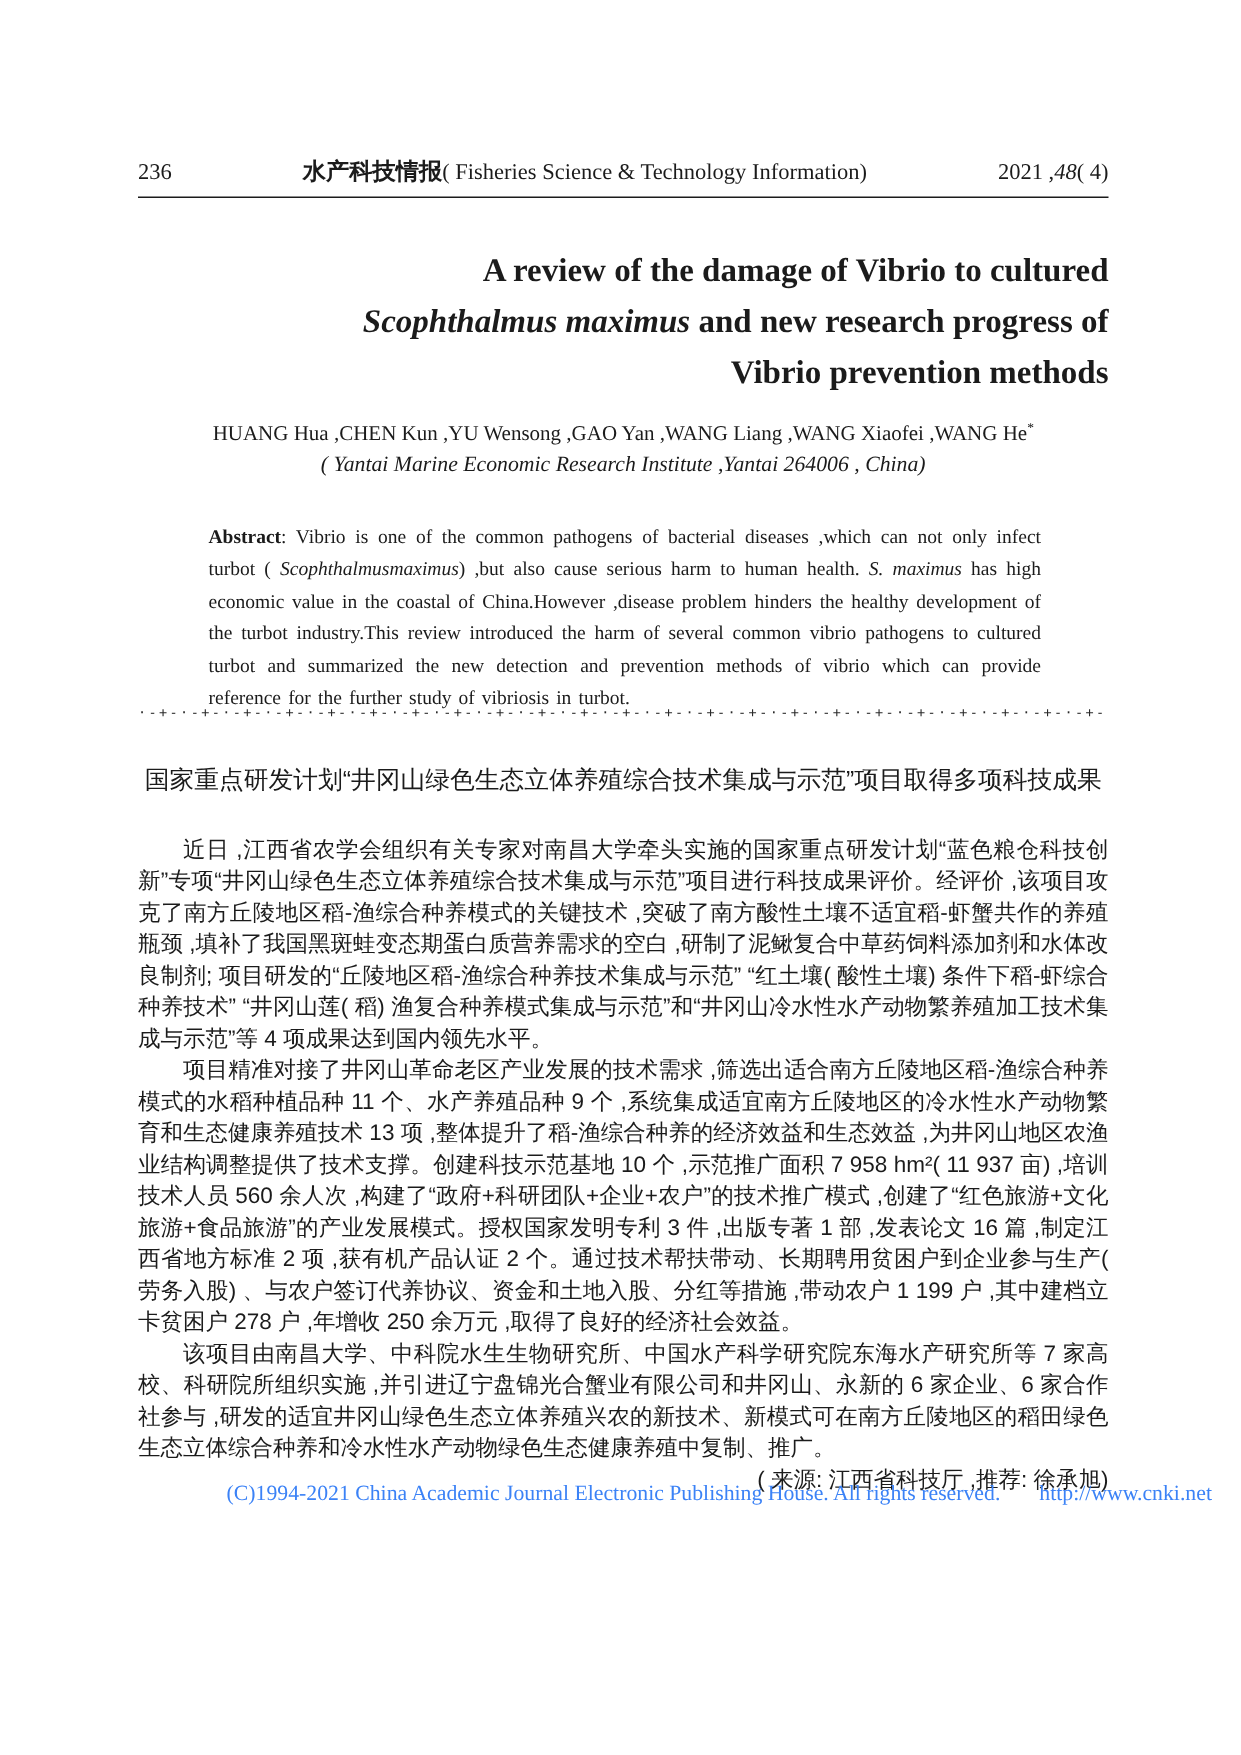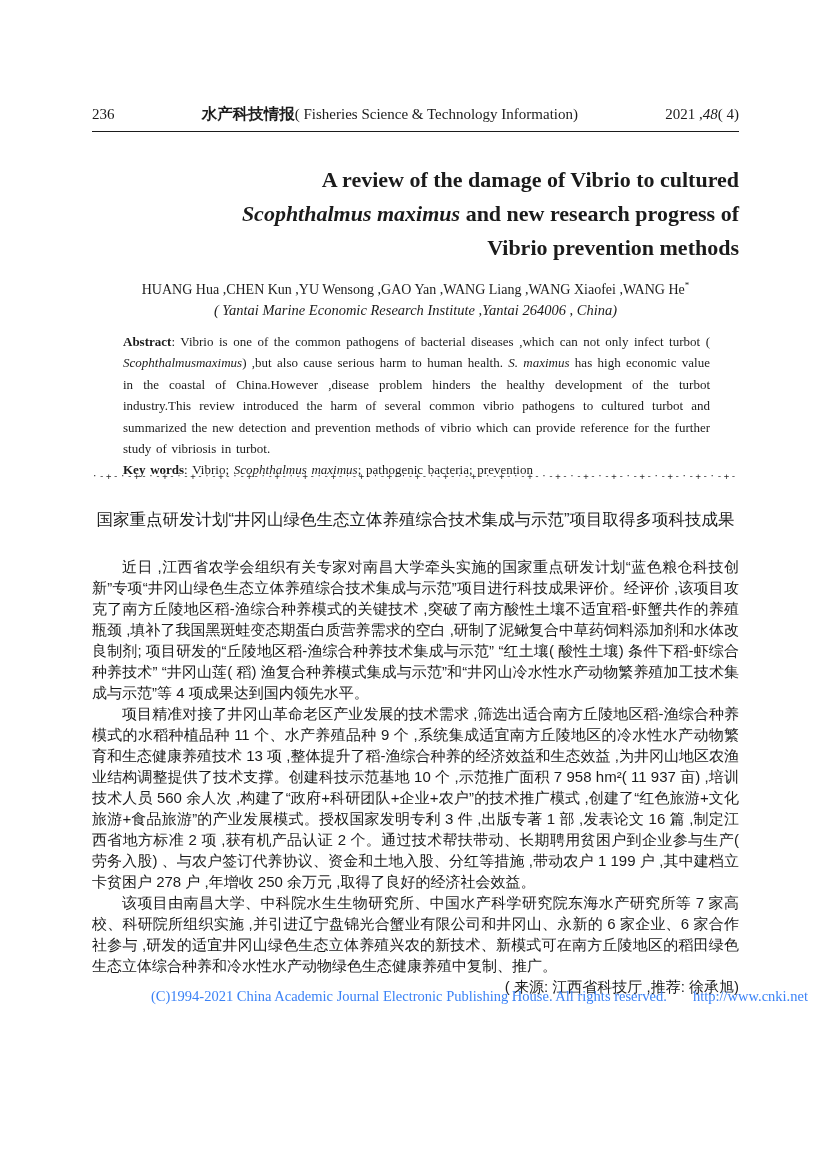--- a/index.html
+++ b/index.html
@@ -34,21 +34,21 @@
   .authors-line sup { font-size:9px; }
   .affiliation-line {
     position:absolute; left:92px; right:88px; top:302px;
     text-align:center; font-size:14.5px; font-style:italic;
   }
 
   .abstract-block {
     position:absolute; left:123px; right:117px; top:331px;
     font-size:13px; line-height:21.4px; text-align:justify; word-spacing:1.5px;
   }
-  .abstract-block p { margin:0; }
+  .abstract-block p { margin:16px; }
 
   .divider-line {
     position:absolute; left:92px; right:88px; top:471px;
     font-family:"DejaVu Sans Mono", monospace; font-size:9px; letter-spacing:1.6px;
     white-space:nowrap; overflow:hidden; color:#2a2a2a;
   }
 
   .news-title {
     position:absolute; left:92px; right:88px; top:509px;
     text-align:center; font-family:"Liberation Sans", sans-serif;
@@ -90,21 +90,20 @@
   </div>
 
   <div class="authors-line">
     <span>HUANG Hua ,CHEN Kun ,YU Wensong ,GAO Yan ,WANG Liang ,WANG Xiaofei ,WANG He</span><sup>*</sup>
   </div>
 
   <div class="affiliation-line">( Yantai Marine Economic Research Institute ,Yantai   264006 , China)</div>
 
   <div class="abstract-block">
     <p><span class="bd">Abstract</span><span>:  Vibrio is one of the common pathogens of bacterial diseases ,which can not only infect turbot ( </span><span class="it">Scophthalmusmaximus</span><span>)  ,but also cause serious harm to human health. </span><span class="it">S. maximus</span><span> has high economic value in the coastal of China.However ,disease problem hinders the healthy development of the turbot industry.This review introduced the harm of several common vibrio pathogens to cultured turbot and summarized the new detection and prevention methods of vibrio which can provide reference for the further study of vibriosis in turbot.</span></p>
-    <p><span class="bd">Key words</span><span>:  Vibrio;  </span><span class="it">Scophthalmus maximus</span><span>;  pathogenic bacteria;  prevention</span></p>
   </div>
 
   <div class="divider-line">·-+-·-+-·-+-·-+-·-+-·-+-·-+-·-+-·-+-·-+-·-+-·-+-·-+-·-+-·-+-·-+-·-+-·-+-·-+-·-+-·-+-·-+-·-+-·-+-·-+-·-+-·-+-·-+-·-+-·-+-·-+-·-+-·-+-·-+-·-+-·-+-·-+-·-+-·-+-·-+-·-+-·-+-·-+-·-+-·-+-·-+-·-+-·-+-·-+-·-+-·-+-·-+-·-+-·-+-·-+-·-+-·-+-·-+-·-+-·-+-</div>
 
   <div class="news-title">国家重点研发计划“井冈山绿色生态立体养殖综合技术集成与示范”项目取得多项科技成果</div>
 
   <div class="news-body">
     <p>近日 ,江西省农学会组织有关专家对南昌大学牵头实施的国家重点研发计划“蓝色粮仓科技创新”专项“井冈山绿色生态立体养殖综合技术集成与示范”项目进行科技成果评价。经评价 ,该项目攻克了南方丘陵地区稻-渔综合种养模式的关键技术 ,突破了南方酸性土壤不适宜稻-虾蟹共作的养殖瓶颈 ,填补了我国黑斑蛙变态期蛋白质营养需求的空白 ,研制了泥鳅复合中草药饲料添加剂和水体改良制剂; 项目研发的“丘陵地区稻-渔综合种养技术集成与示范” “红土壤( 酸性土壤) 条件下稻-虾综合种养技术” “井冈山莲( 稻) 渔复合种养模式集成与示范”和“井冈山冷水性水产动物繁养殖加工技术集成与示范”等 4 项成果达到国内领先水平。</p>
     <p>项目精准对接了井冈山革命老区产业发展的技术需求 ,筛选出适合南方丘陵地区稻-渔综合种养模式的水稻种植品种 11 个、水产养殖品种 9 个 ,系统集成适宜南方丘陵地区的冷水性水产动物繁育和生态健康养殖技术 13 项 ,整体提升了稻-渔综合种养的经济效益和生态效益 ,为井冈山地区农渔业结构调整提供了技术支撑。创建科技示范基地 10 个 ,示范推广面积 7 958 hm²( 11 937 亩) ,培训技术人员 560 余人次 ,构建了“政府+科研团队+企业+农户”的技术推广模式 ,创建了“红色旅游+文化旅游+食品旅游”的产业发展模式。授权国家发明专利 3 件 ,出版专著 1 部 ,发表论文 16 篇 ,制定江西省地方标准 2 项 ,获有机产品认证 2 个。通过技术帮扶带动、长期聘用贫困户到企业参与生产( 劳务入股) 、与农户签订代养协议、资金和土地入股、分红等措施 ,带动农户 1 199 户 ,其中建档立卡贫困户 278 户 ,年增收 250 余万元 ,取得了良好的经济社会效益。</p>
     <p>该项目由南昌大学、中科院水生生物研究所、中国水产科学研究院东海水产研究所等 7 家高校、科研院所组织实施 ,并引进辽宁盘锦光合蟹业有限公司和井冈山、永新的 6 家企业、6 家合作社参与 ,研发的适宜井冈山绿色生态立体养殖兴农的新技术、新模式可在南方丘陵地区的稻田绿色生态立体综合种养和冷水性水产动物绿色生态健康养殖中复制、推广。</p>

